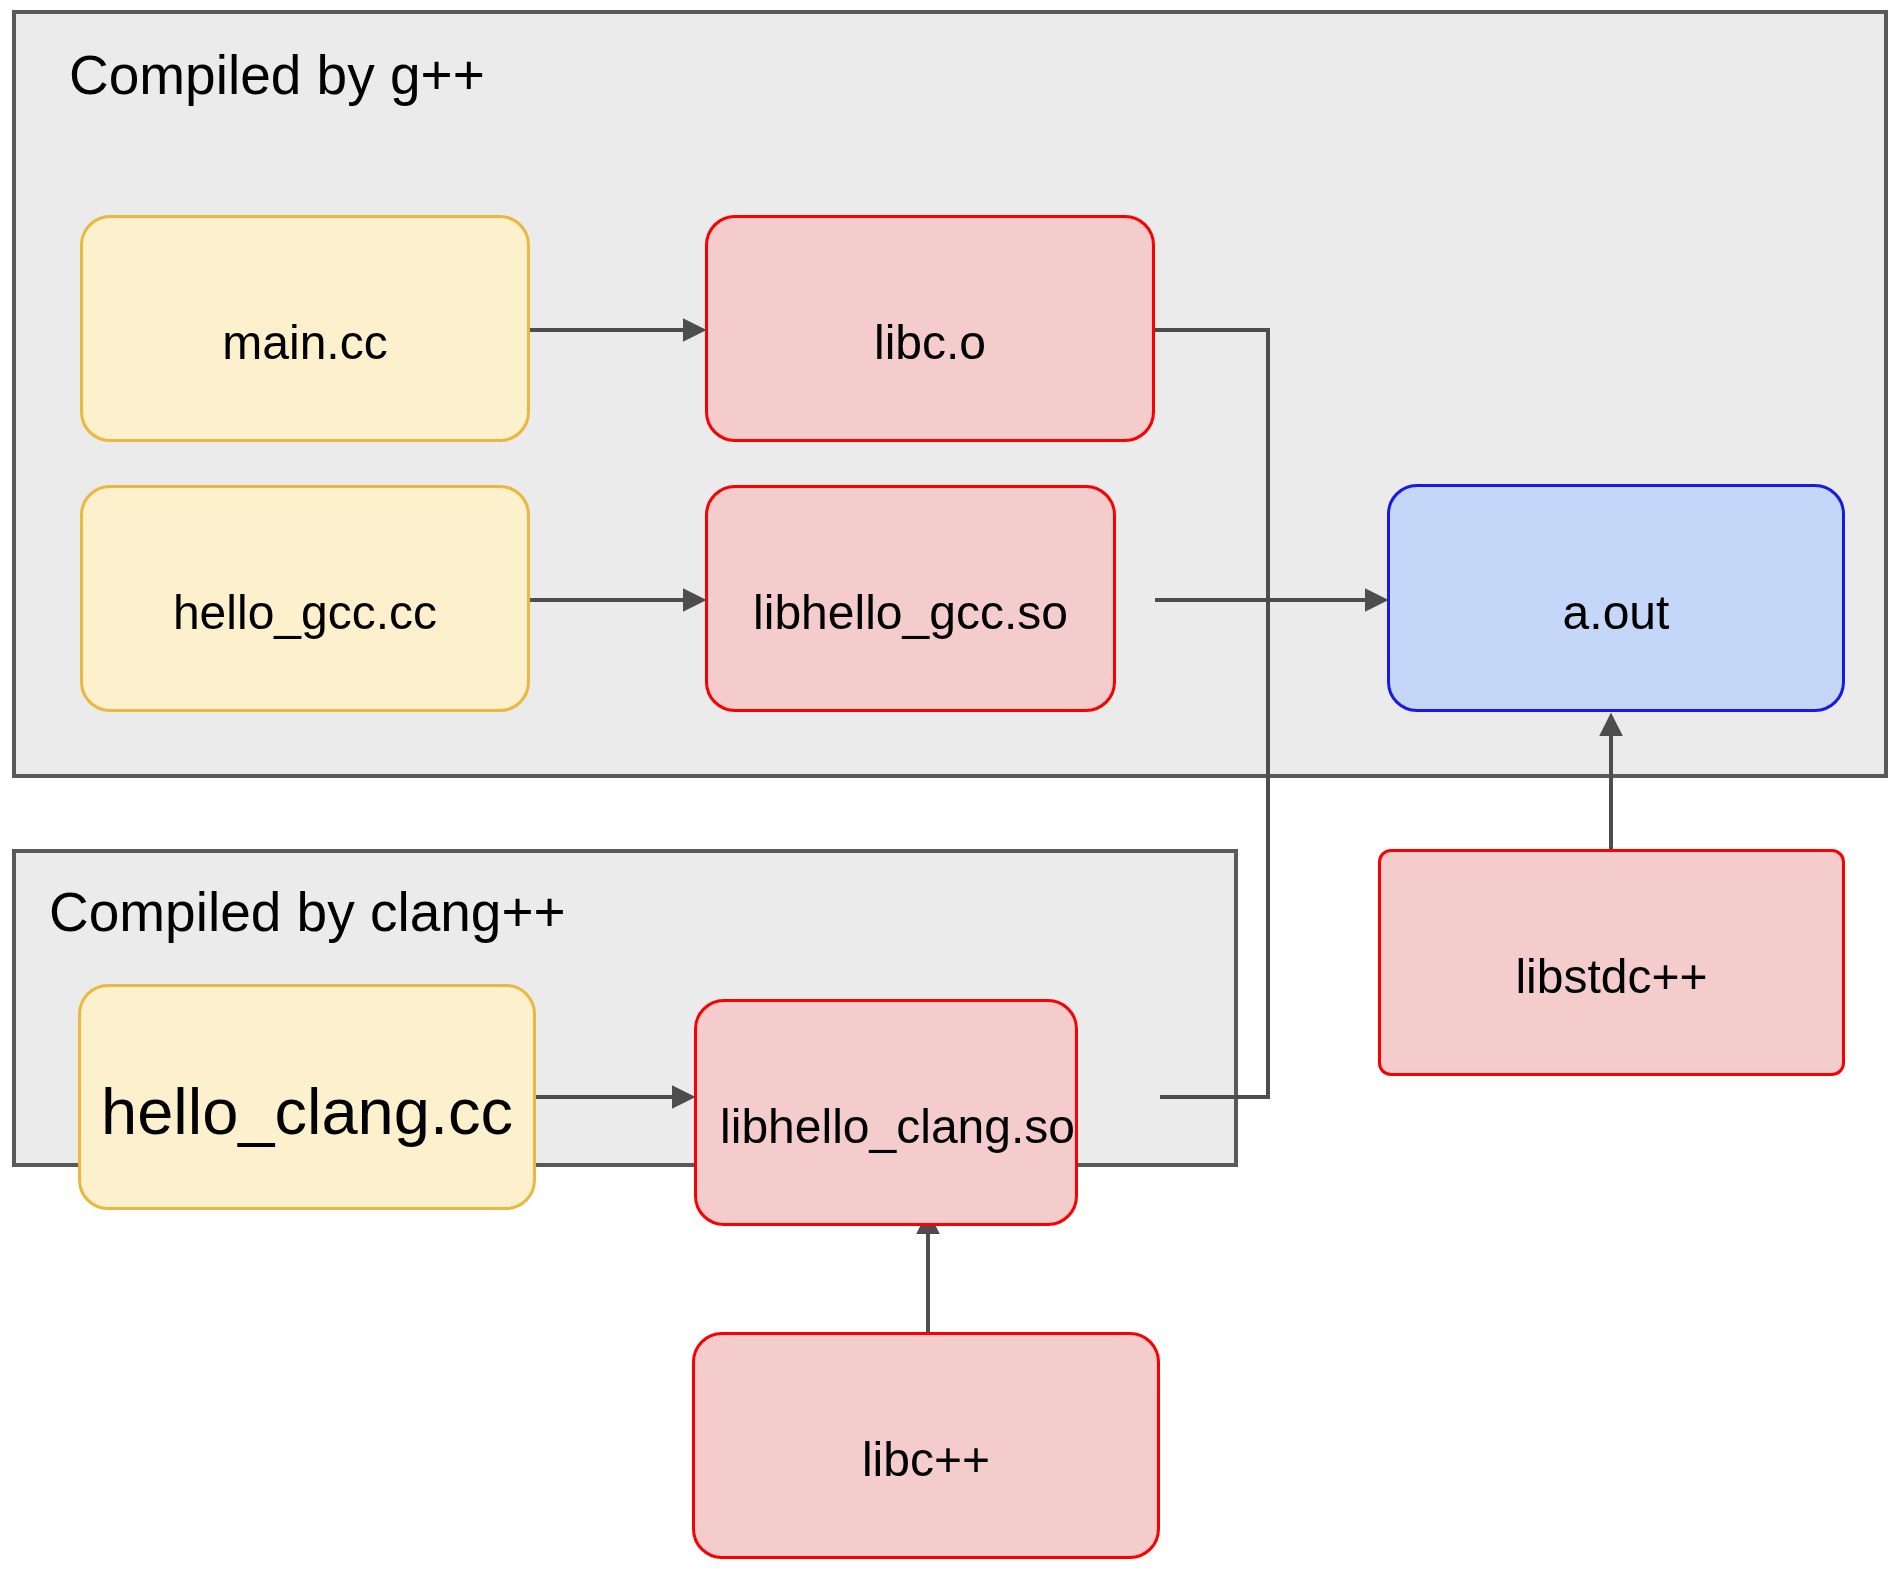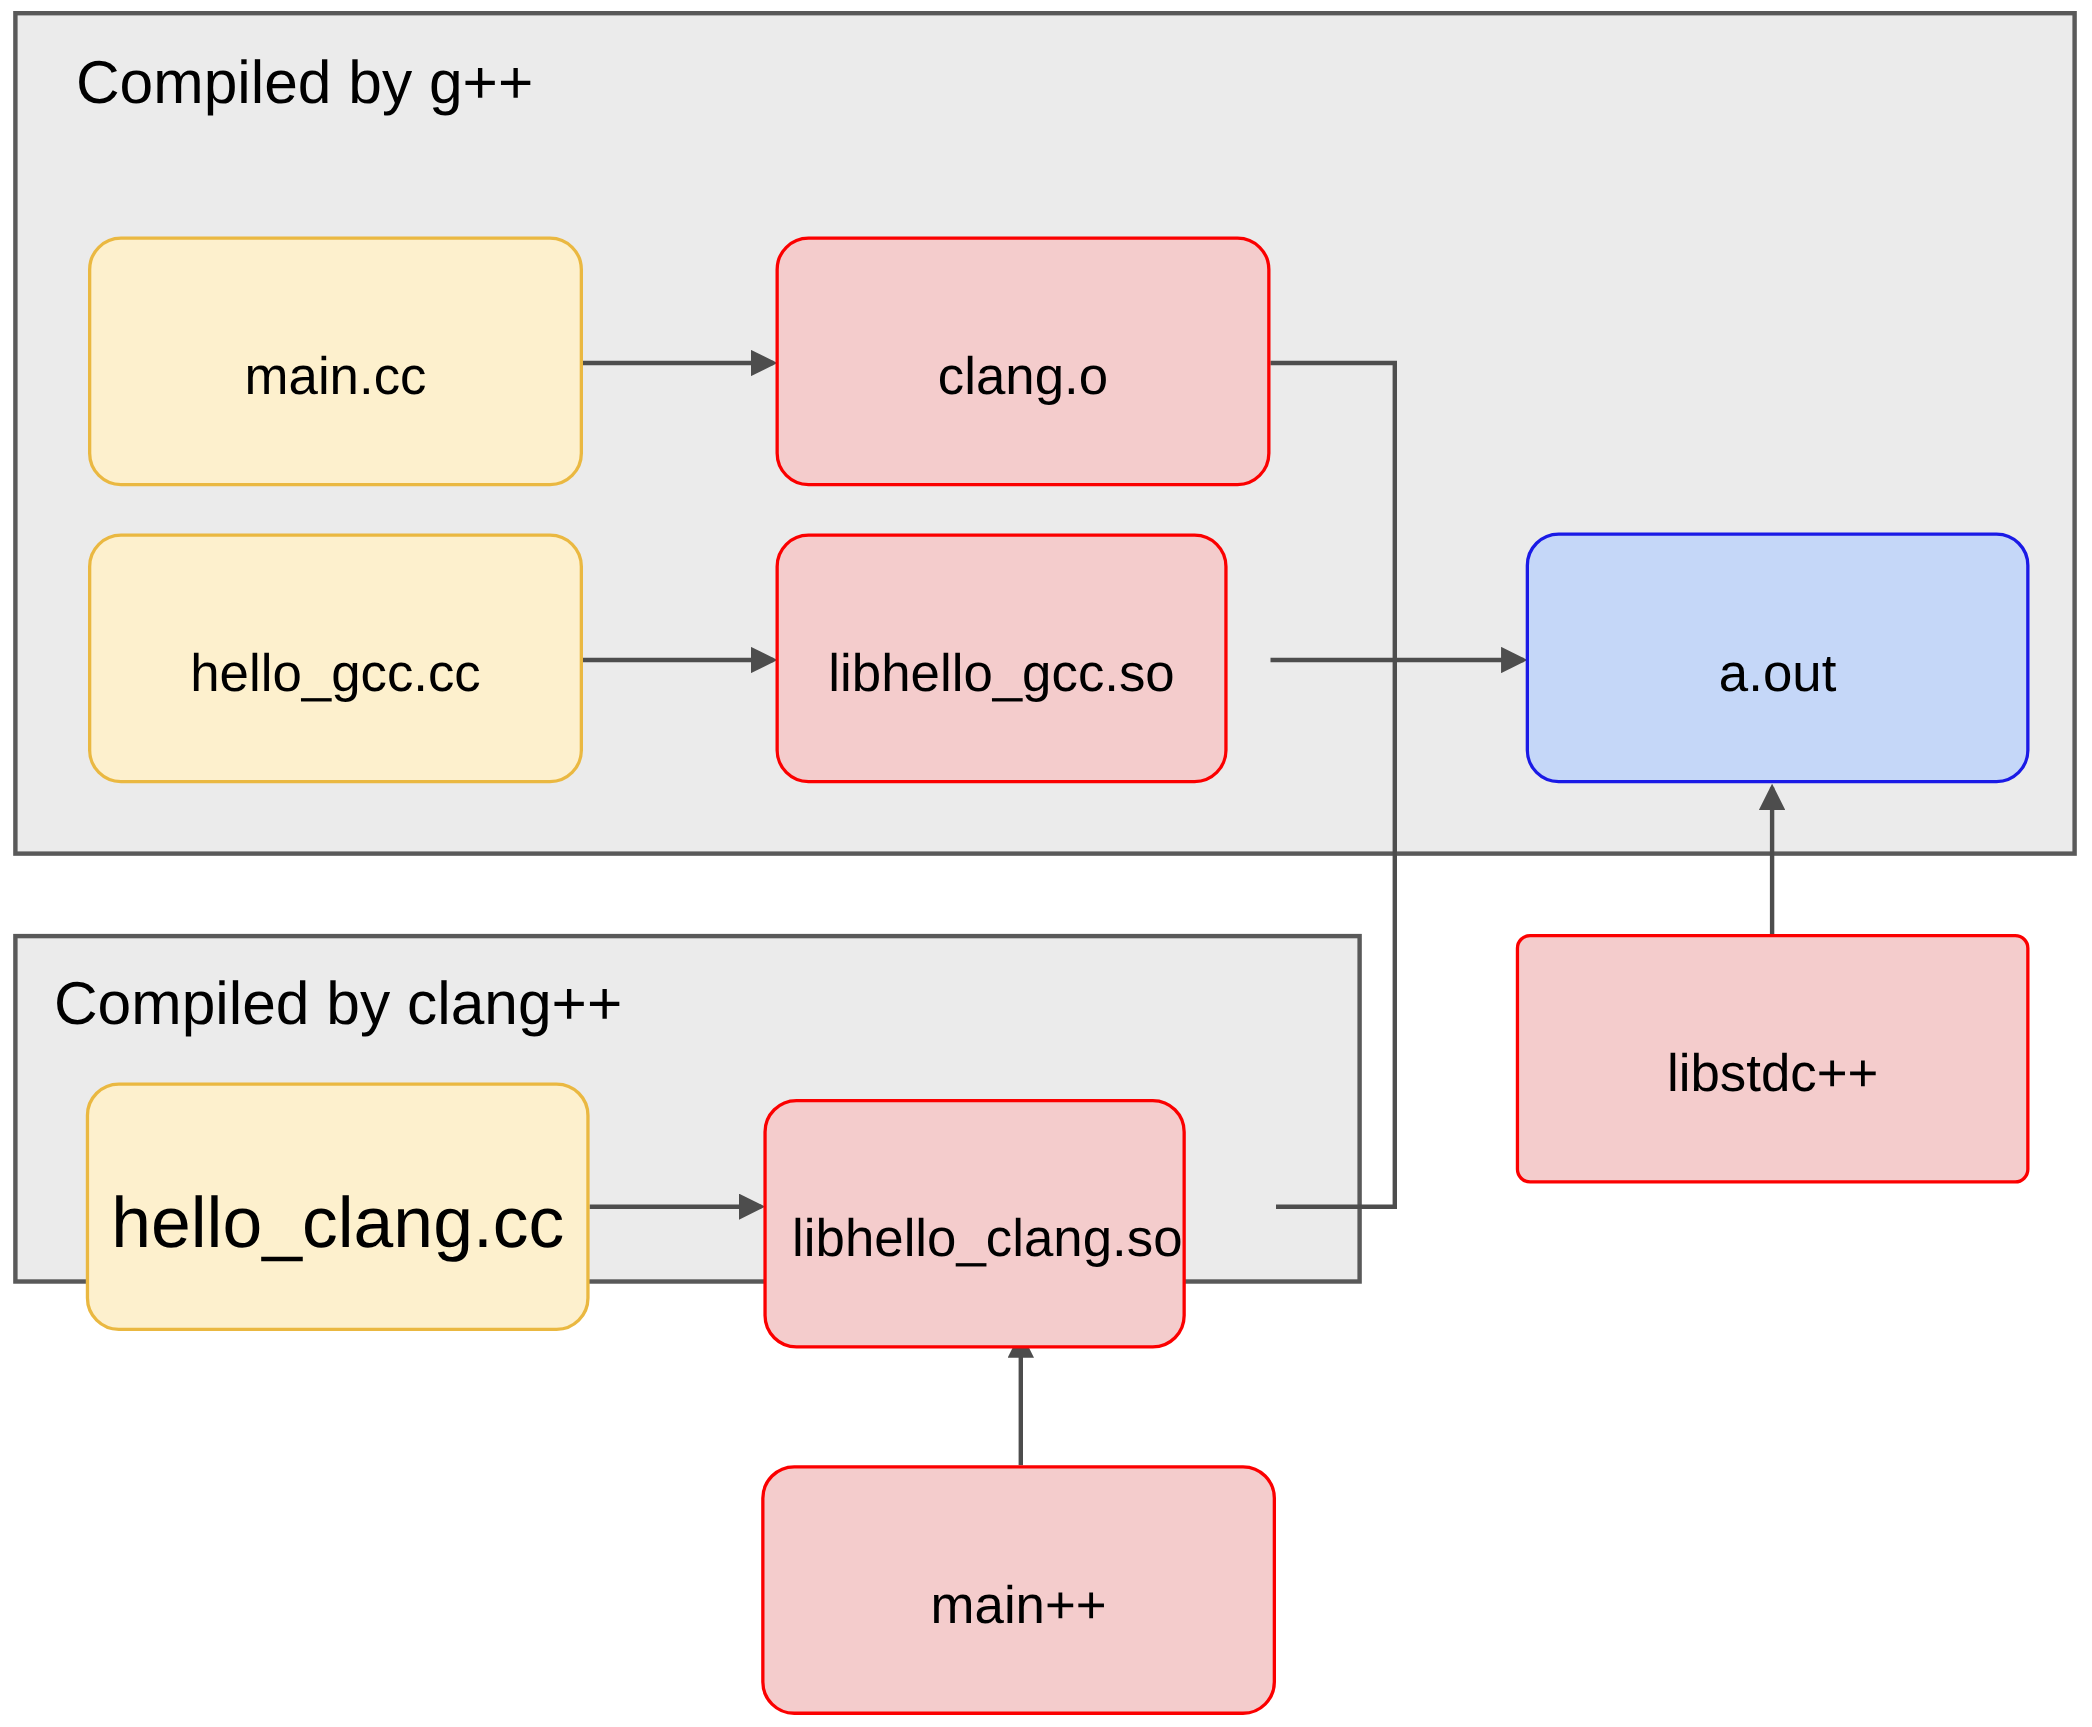--- a/index.html
+++ b/index.html
@@ -91,21 +91,21 @@
     <path class="edge" d="M1611,849 V716" marker-end="url(#ah)"></path>
     <path class="edge" d="M928,1332 V1214" marker-end="url(#ah)"></path>
     <path class="edge" d="M536,1097 H692" marker-end="url(#ah)"></path>
   </svg>
 
   <div class="node source" style="left:80px;top:215px;width:450px;height:227px;">
     <span class="label">main.cc</span>
   </div>
 
   <div class="node library" style="left:705px;top:215px;width:450px;height:227px;">
-    <span class="label">clang.o</span>
+    <span class="label">libc.o</span>
   </div>
 
   <div class="node source" style="left:80px;top:485px;width:450px;height:227px;">
     <span class="label">hello_gcc.cc</span>
   </div>
 
   <div class="node library" style="left:705px;top:485px;width:411px;height:227px;justify-content:center;">
     <span class="label">libhello_gcc.so</span>
   </div>
 
@@ -119,16 +119,16 @@
 
   <div class="node library" style="left:694px;top:999px;width:384px;height:227px;justify-content:flex-end;">
     <span class="label">libhello_clang.so</span>
   </div>
 
   <div class="node library" style="left:1378px;top:849px;width:467px;height:227px;border-radius:13px;">
     <span class="label">libstdc++</span>
   </div>
 
   <div class="node library" style="left:692px;top:1332px;width:468px;height:227px;">
-    <span class="label">main++</span>
+    <span class="label">libc++</span>
   </div>
 
 </div>
 
 </body></html>

